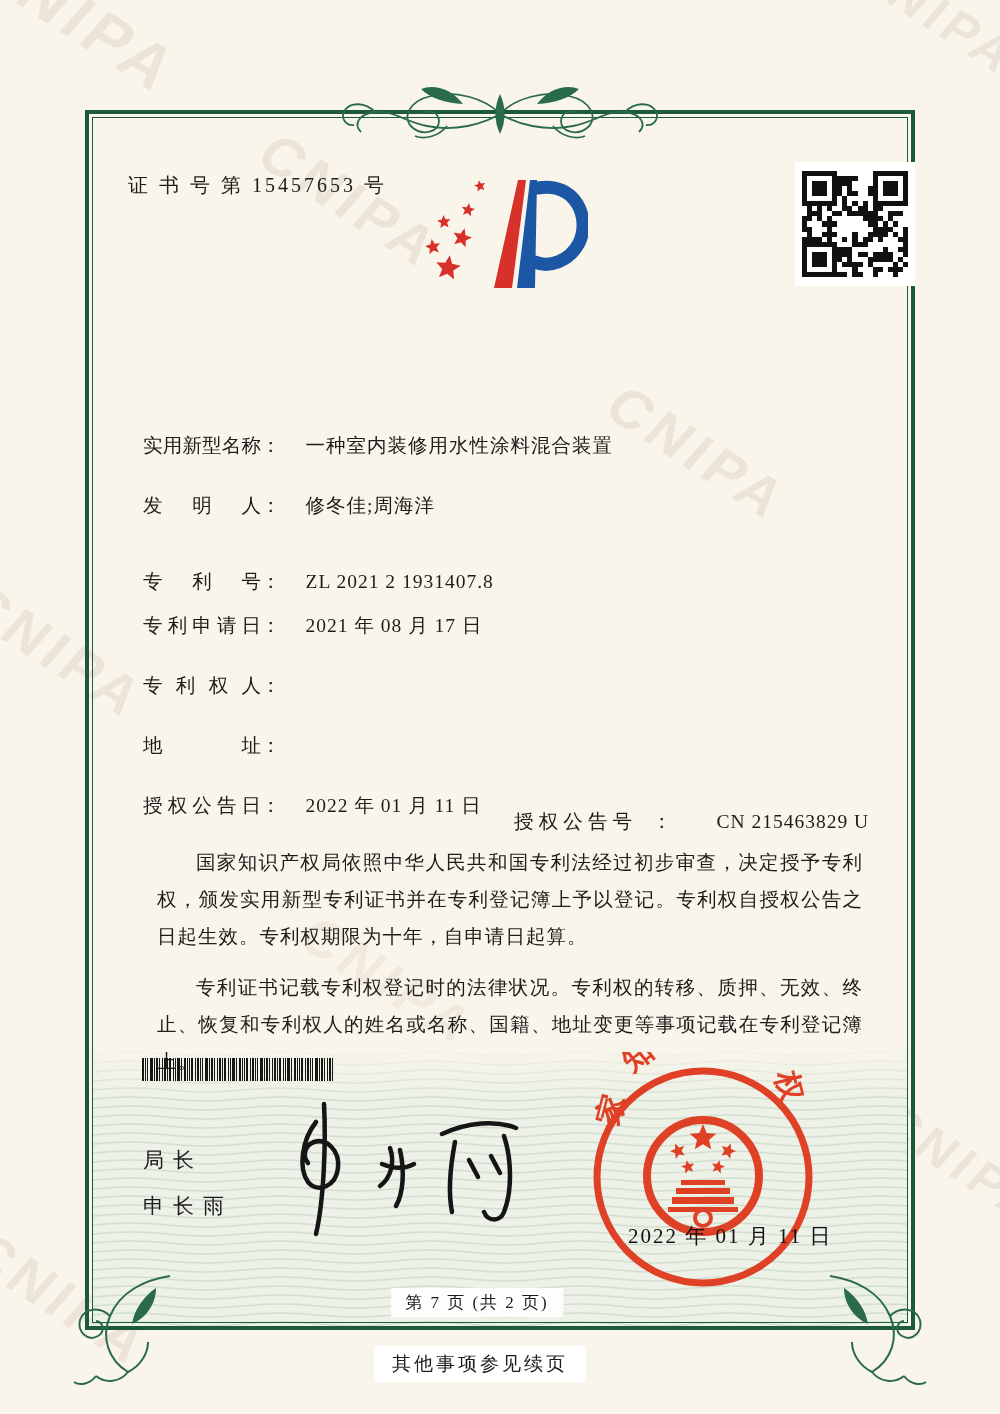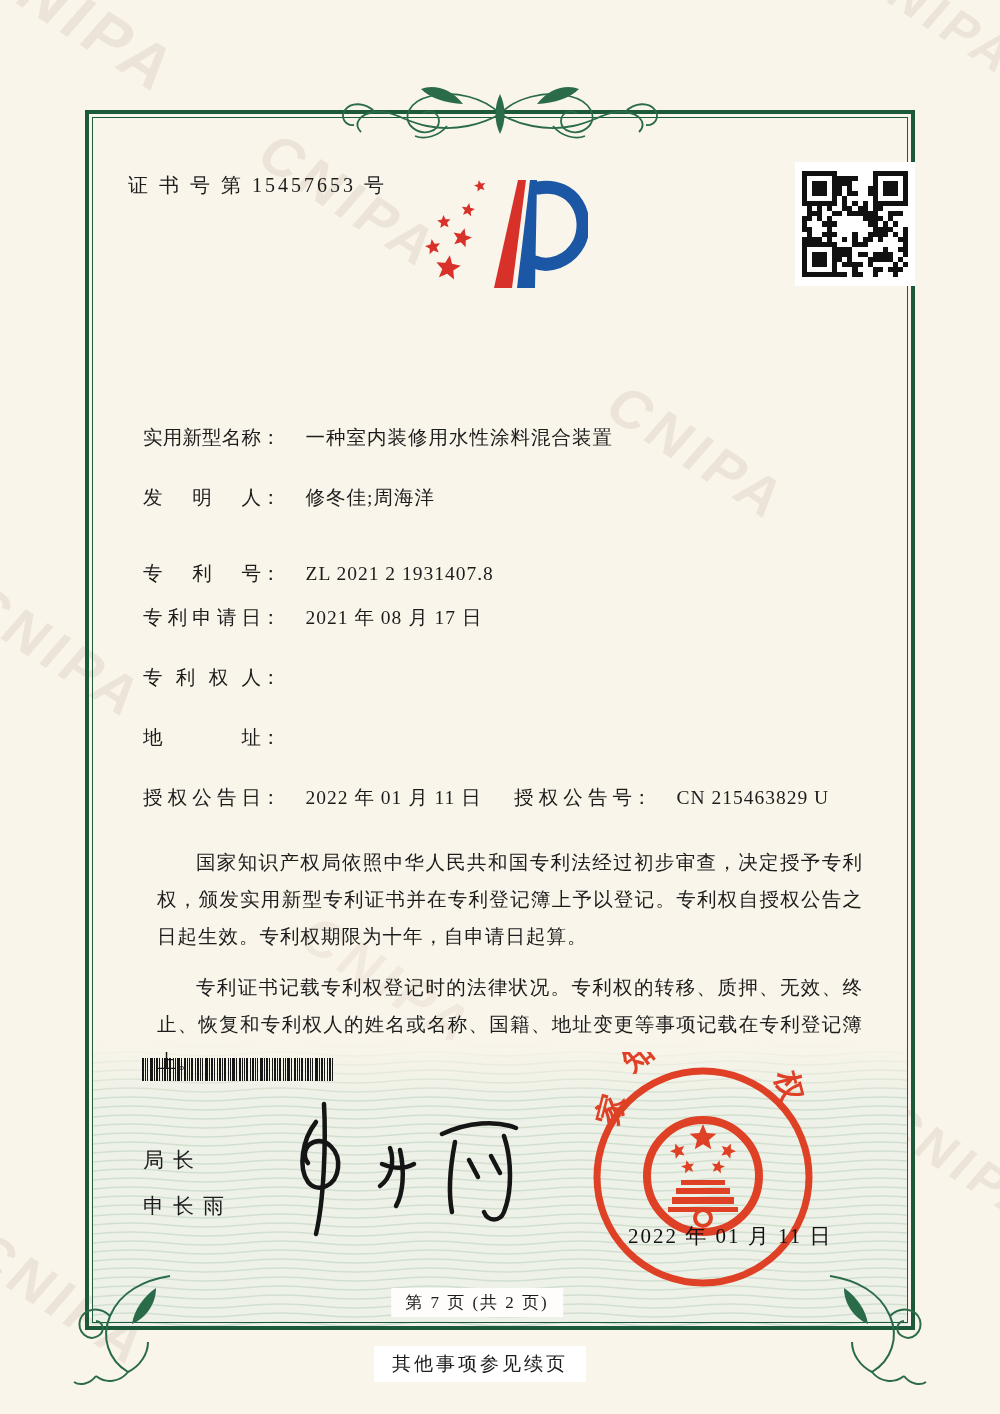--- a/index.html
+++ b/index.html
@@ -19,24 +19,24 @@
              background:linear-gradient(#faf5ea,rgba(250,245,234,0));}
   
   .cert-no{position:absolute;left:128px;top:172px;font-size:20px;letter-spacing:3px;z-index:3;}
   .logo{position:absolute;left:418px;top:162px;z-index:3;}
   .qr-box{position:absolute;left:795px;top:162px;width:120px;height:124px;background:#fff;z-index:3;}
   .qr-box svg{position:absolute;left:7px;top:9px;}
   .title{position:absolute;left:0;top:296px;width:100%;text-align:center;font-size:44px;
          font-weight:bold;letter-spacing:11px;padding-left:11px;box-sizing:border-box;z-index:3;}
   
   .row{position:absolute;left:143px;display:flex;align-items:baseline;font-size:19.5px;z-index:3;width:760px;}
-  .lab{display:inline-block;width:118px;text-align:justify;text-align-last:justify;flex:none;}
+  .lab{display:inline-block;width:118px;text-align:justify;text-align-last:justify;flex:none;margin-top:8px;}
   .colon{flex:none;}
   .val{margin-left:25px;letter-spacing:1px;white-space:nowrap;}
-  .pair2{position:absolute;left:371px;top:0;display:flex;align-items:baseline;}
+  .pair2{position:absolute;left:371px;top:16px;display:flex;align-items:baseline;gap:20px;}
   
   .paras{position:absolute;left:143px;top:830px;width:734px;font-size:19.5px;line-height:37px;
          letter-spacing:1px;text-align:justify;z-index:3;}
   .paras p{margin:14px;text-indent:2em;}
   
   #barcode{position:absolute;left:142px;top:1058px;width:256px;height:23px;overflow:hidden;
            white-space:nowrap;z-index:3;}
   #barcode span{display:inline-block;height:100%;background:#161616;vertical-align:top;}
   
   .role{position:absolute;left:143px;top:1146px;font-size:21px;letter-spacing:9px;z-index:4;}

